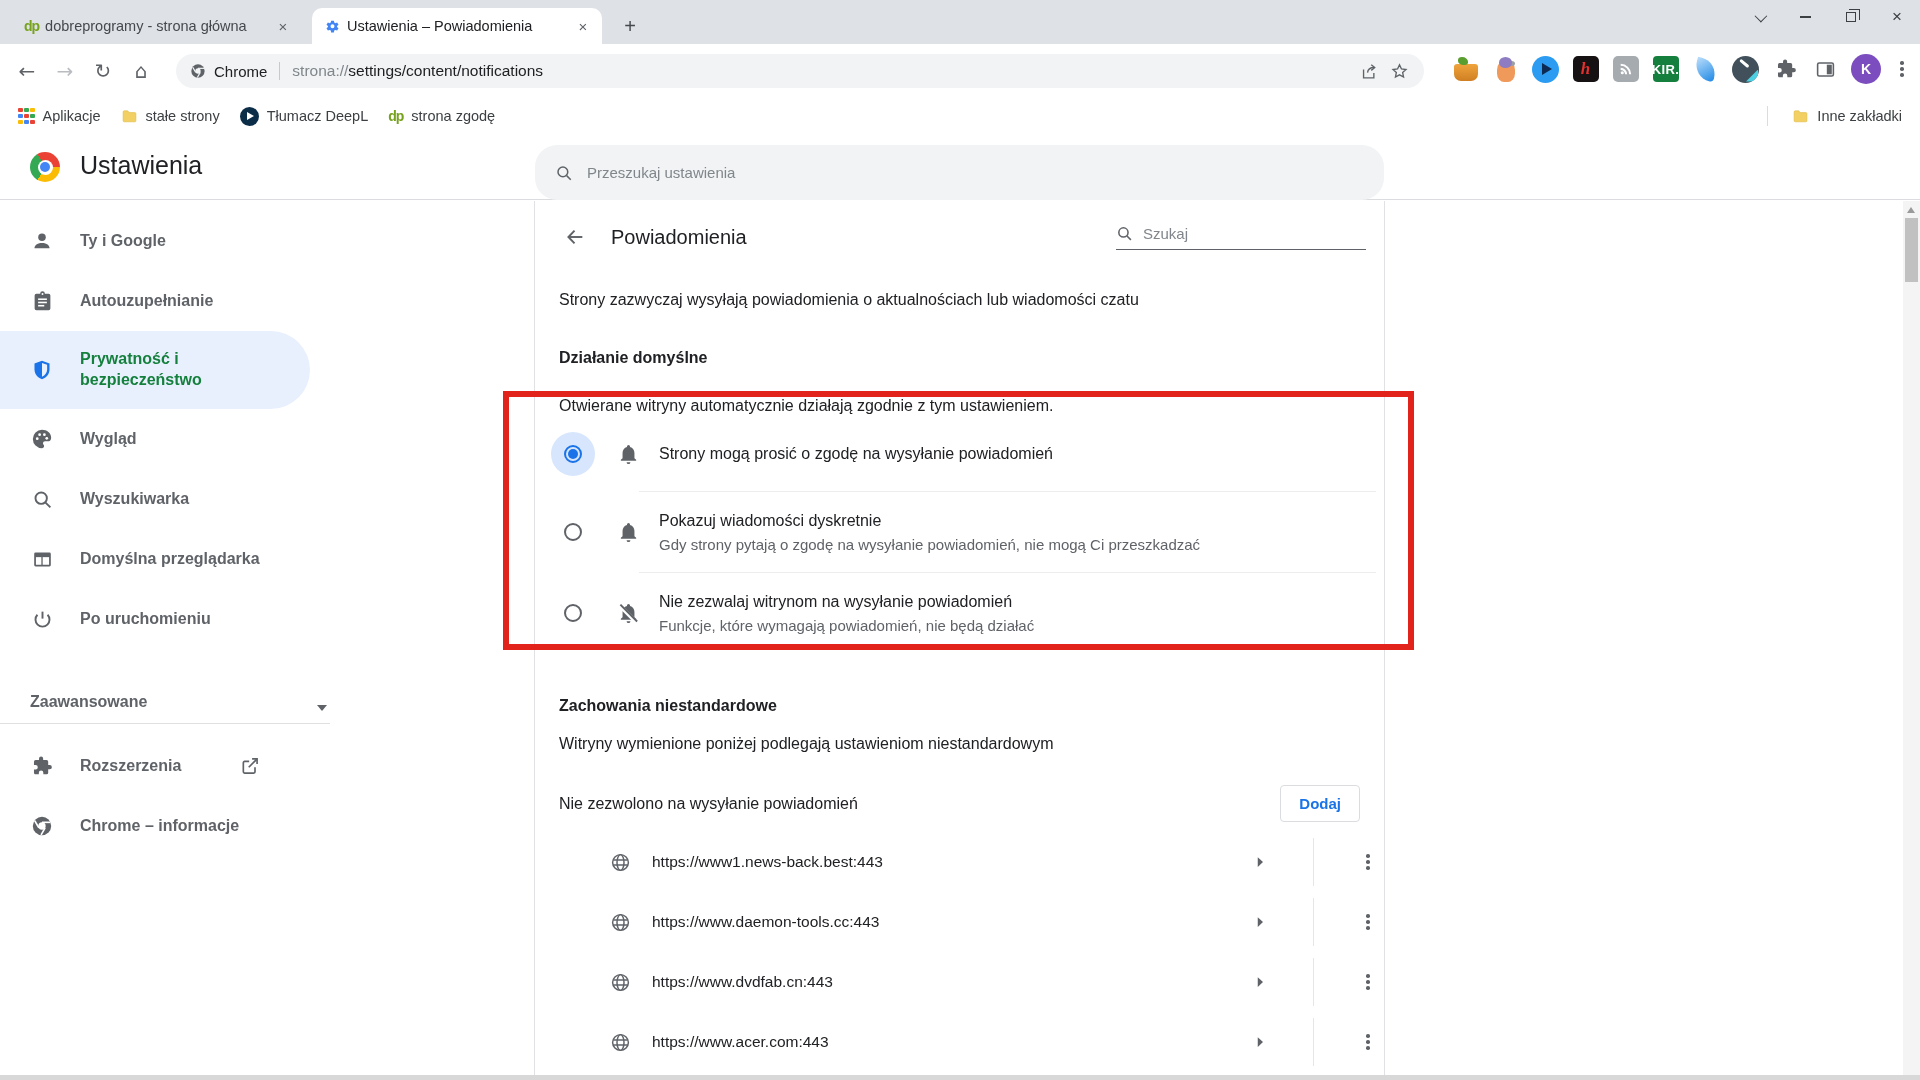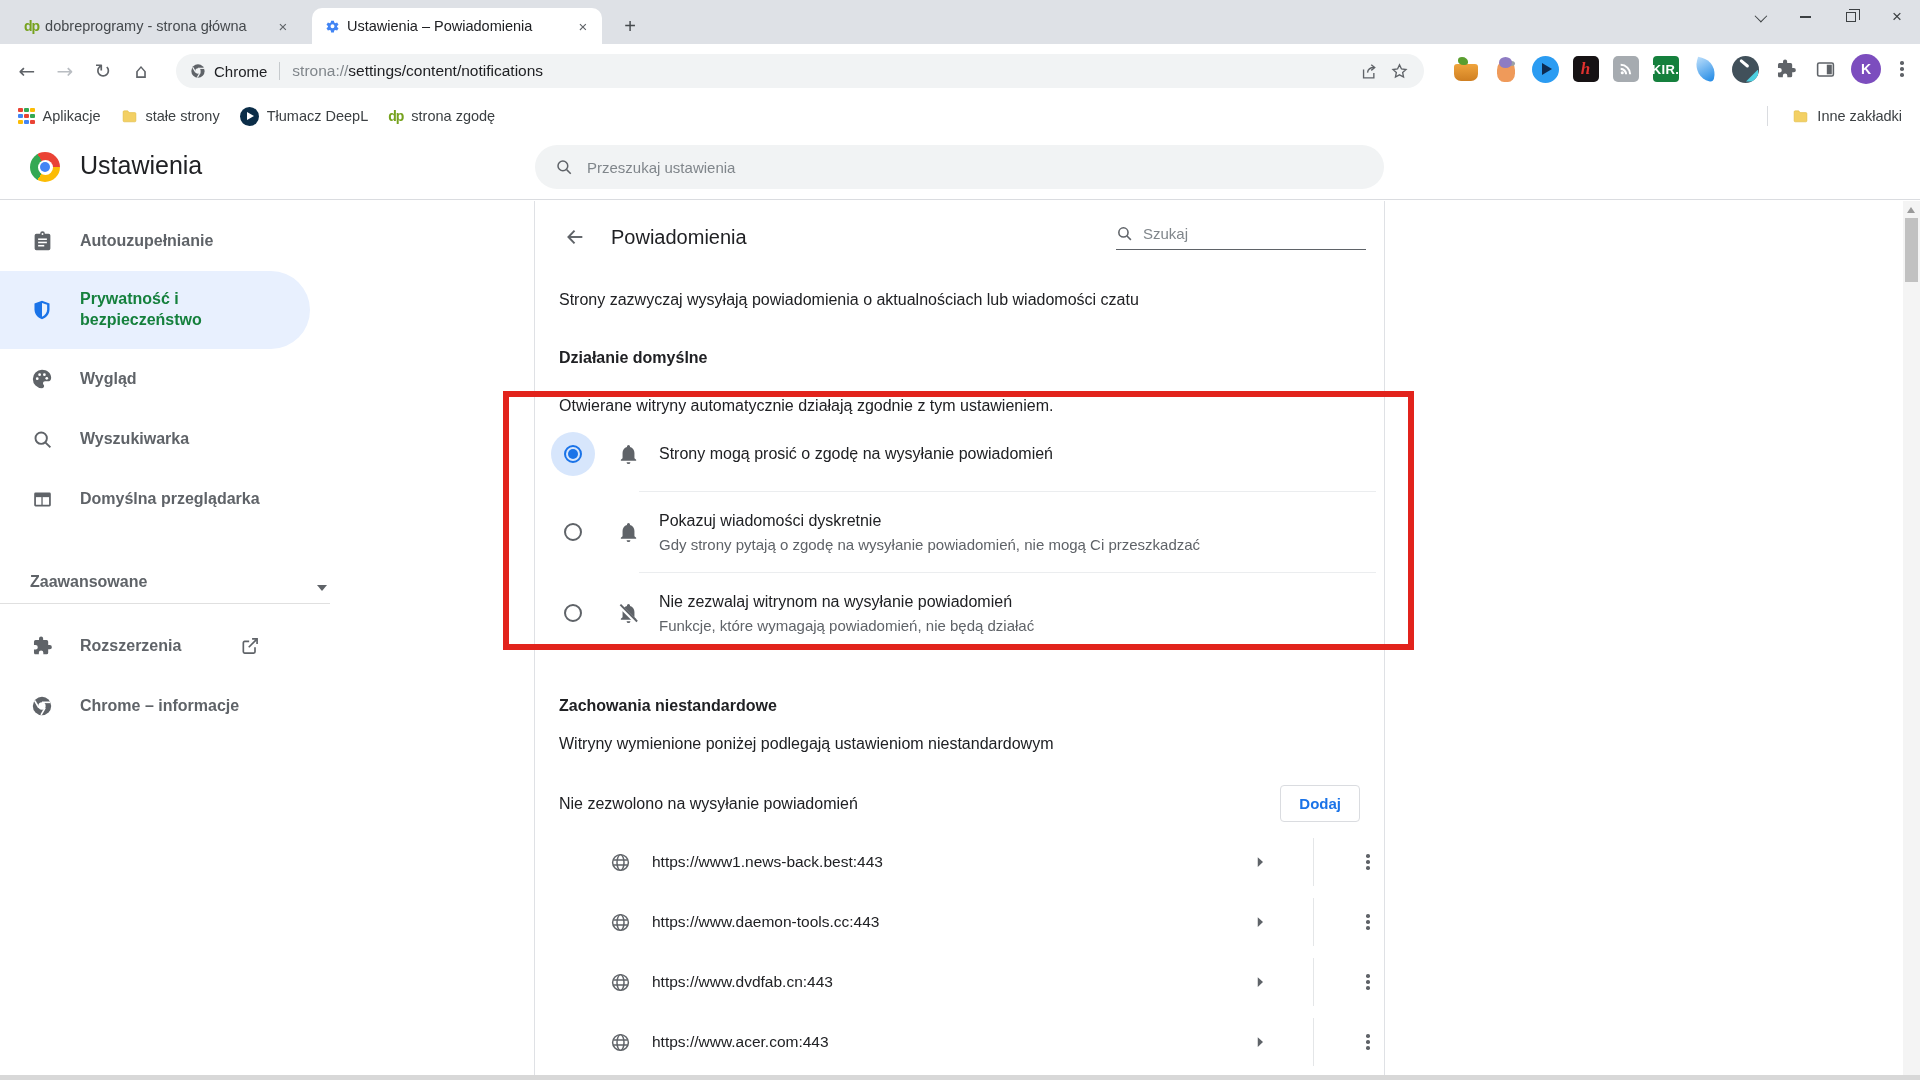--- a/index.html
+++ b/index.html
@@ -81,21 +81,21 @@
   .deepl i { width:0; height:0; border-left:7px solid #fff; border-top:4.5px solid transparent; border-bottom:4.5px solid transparent; margin-left:2px; }
 
   
   .appheader { position:absolute; top:134px; left:0; right:0; height:66px; background:#fff; border-bottom:1px solid #dadce0; }
   .chrome-logo { position:absolute; left:30px; top:18px; width:30px; height:30px; border-radius:50%;
      background:conic-gradient(from -30deg,#ea4335 0 120deg,#4285f4 0 120deg,#fbbc05 120deg 240deg,#34a853 240deg 360deg);
      display:flex; align-items:center; justify-content:center; }
   .chrome-logo i { width:15px; height:15px; border-radius:50%; background:#fff; display:flex; align-items:center; justify-content:center; }
   .chrome-logo i b { width:10px; height:10px; border-radius:50%; background:#4285f4; }
   .apptitle { position:absolute; left:80px; top:17px; font-size:25px; color:#202124; }
-  .hsearch { position:absolute; left:535px; top:11px; width:849px; height:44px; border-radius:22px; background:#f1f3f4;
+  .hsearch { position:absolute; left:535px; top:11px; width:849px; height:55px; border-radius:22px; background:#f1f3f4;
              display:flex; align-items:center; gap:14px; padding:0 20px; color:#5f6368; }
   .hsearch input { border:none; outline:none; background:transparent; font-size:15px; width:600px; color:#202124;
              font-family:"Liberation Sans",sans-serif; }
   .hsearch input::placeholder { color:#80868b; }
 
   
   .content { position:absolute; top:201px; left:0; right:0; bottom:5px; background:#fff; }
 
   
   .sidebar { position:absolute; left:0; top:0; width:330px; padding-top:10px; }
@@ -345,20 +345,29 @@
       </span>
       <input placeholder="Przeszukaj ustawienia" style="">
     </div>
   </div>
 
   <div class="content">
 
     <nav class="sidebar">
       <div class="side-item">
         <span class="sicon">
+          <svg width="22" height="22" viewBox="0 0 24 24">
+              <circle cx="12" cy="8" r="4.1" fill="#5f6368"></circle>
+              <path d="M3.8 20c0-3.9 4.1-5.8 8.2-5.8s8.2 1.9 8.2 5.8z" fill="#5f6368"></path>
+            </svg>
+        </span>
+        <span>Ty i Google</span>
+      </div>
+      <div class="side-item">
+        <span class="sicon">
           <svg width="21" height="21" viewBox="0 0 24 24">
               <path fill="#5f6368" d="M19 3h-4.3a2.7 2.7 0 0 0-5.4 0H5a2 2 0 0 0-2 2v15a2 2 0 0 0 2 2h14a2 2 0 0 0 2-2V5a2 2 0 0 0-2-2zm-7-.6a1.1 1.1 0 1 1 0 2.2 1.1 1.1 0 0 1 0-2.2z"></path>
               <g fill="#fff">
                 <rect x="7" y="8.5" width="10" height="1.8"></rect>
                 <rect x="7" y="12.2" width="10" height="1.8"></rect>
                 <rect x="7" y="15.9" width="7" height="1.8"></rect>
               </g>
             </svg>
         </span>
         <span>Autouzupełnianie</span>
@@ -397,20 +406,29 @@
       </div>
       <div class="side-item">
         <span class="sicon">
           <svg width="21" height="21" viewBox="0 0 24 24">
               <rect x="2.5" y="4" width="19" height="16" rx="1.6" fill="#5f6368"></rect>
               <rect x="4.5" y="9.3" width="6.2" height="8.7" fill="#fff"></rect>
               <rect x="12.2" y="9.3" width="7.3" height="8.7" fill="#fff"></rect>
             </svg>
         </span>
         <span>Domyślna przeglądarka</span>
+      </div>
+      <div class="side-item">
+        <span class="sicon">
+          <svg width="21" height="21" viewBox="0 0 24 24" fill="none" stroke="#5f6368" stroke-width="2.2">
+              <path d="M12 3v8"></path>
+              <path d="M6.2 6.6a8 8 0 1 0 11.6 0"></path>
+            </svg>
+        </span>
+        <span>Po uruchomieniu</span>
       </div>
       <div class="side-adv">
         <span>Zaawansowane</span>
         <span class="caret"></span>
       </div>
       <div class="side-div"></div>
       <div class="side-item" style="height:60px;margin-top:12px">
         <span class="sicon">
           <svg width="22" height="22" viewBox="0 0 24 24">
               <path fill="#5f6368" d="M20.5 11h-1.75V7.25A1.75 1.75 0 0 0 17 5.5h-3.75V3.75a2.25 2.25 0 0 0-4.5 0V5.5H5A1.75 1.75 0 0 0 3.25 7.25v3.55h1.7a2.45 2.45 0 0 1 0 4.9h-1.7v3.55c0 .97.78 1.75 1.75 1.75h3.55v-1.7a2.45 2.45 0 0 1 4.9 0v1.7H17a1.75 1.75 0 0 0 1.75-1.75V15.5h1.75a2.25 2.25 0 0 0 0-4.5z"></path>

